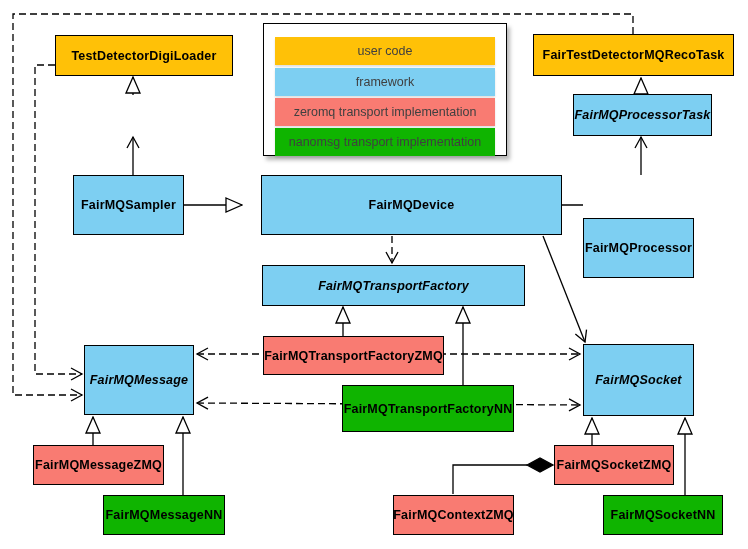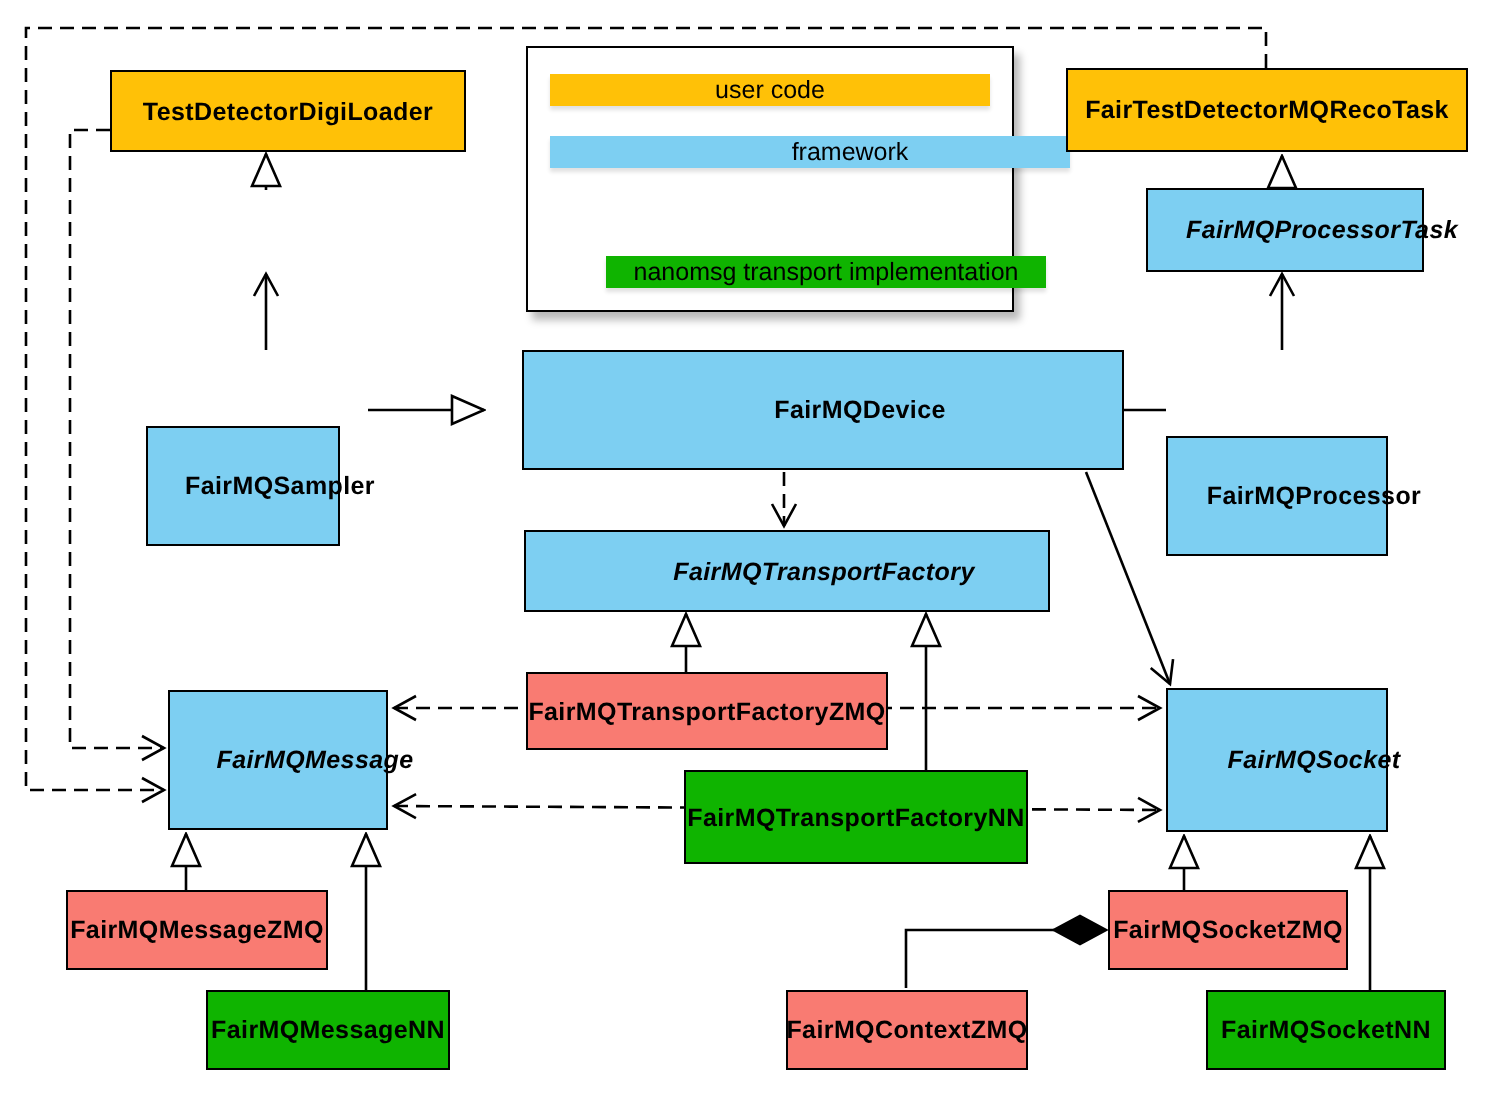--- a/index.html
+++ b/index.html
@@ -10,33 +10,33 @@
   #wires{position:absolute;left:0;top:0;z-index:1;}
   .node{
     position:absolute;z-index:2;box-sizing:border-box;
     border:1.5px solid #000;
     display:flex;align-items:center;justify-content:center;text-align:center;
     font-weight:bold;font-size:12.5px;color:#000;letter-spacing:.2px;
     padding:0 3px;
   }
   .abstract{font-style:italic;}
   .c-user{background:#FFC107;}
-  .c-fw{background:#7DCFF2;padding-left:40px;}
+  .c-fw{background:#7DCFF2;}
   .c-zmq{background:#F97B72;}
   .c-nn{background:#0FB400;}
   #legend{
     position:absolute;z-index:2;box-sizing:border-box;
     left:263px;top:23px;width:244px;height:133px;
     background:#fff;border:1.5px solid #000;
     box-shadow:3px 4px 4px #b9b9b9;
   }
   .legend-bar{
-    position:absolute;left:11px;width:220px;height:16px;
+    position:absolute;left:11px;width:220px;height:28px;
     display:flex;align-items:center;justify-content:center;
-    font-size:12.5px;font-weight:normal;color:#000000;
+    font-size:12.5px;font-weight:normal;color:#404040;
     box-shadow:0 2px 2px rgba(0,0,0,.12);
   }
 </style>
 </head>
 <body>
 
 <div id="canvas">
 
   <svg id="wires" width="748" height="549">
     <defs>
@@ -78,33 +78,36 @@
     </g>
   </svg>
 
   <div id="legend">
     <div class="legend-bar c-user" style="top:13px;">
       <span>user code</span>
     </div>
     <div class="legend-bar c-fw" style="top:44px;">
       <span>framework</span>
     </div>
-    <div class="legend-bar c-nn" style="top:104px;margin-left:28px;">
+    <div class="legend-bar c-zmq" style="top:74px;">
+      <span>zeromq transport implementation</span>
+    </div>
+    <div class="legend-bar c-nn" style="top:104px;">
       <span>nanomsg transport implementation</span>
     </div>
   </div>
 
   <div class="node c-user" style="left:55px;top:35px;width:178px;height:41px;">TestDetectorDigiLoader</div>
 
   <div class="node c-user" style="left:533px;top:34px;width:201px;height:42px;">FairTestDetectorMQRecoTask</div>
 
 
   <div class="node c-fw abstract" style="left:573px;top:94px;width:139px;height:42px;">FairMQProcessorTask</div>
 
-  <div class="node c-fw" style="left:73px;top:175px;width:97px;height:60px;margin-top:38px;">FairMQSampler</div>
+  <div class="node c-fw" style="left:73px;top:175px;width:111px;height:60px;">FairMQSampler</div>
 
   <div class="node c-fw" style="left:243px;top:175px;width:301px;height:60px;margin-left:18px;">FairMQDevice</div>
 
   <div class="node c-fw" style="left:583px;top:175px;width:111px;height:60px;margin-top:43px;">FairMQProcessor</div>
 
   <div class="node c-fw abstract" style="left:262px;top:265px;width:263px;height:41px;">FairMQTransportFactory</div>
 
   <div class="node c-zmq" style="left:263px;top:336px;width:181px;height:39px;">FairMQTransportFactoryZMQ</div>
 
   <div class="node c-nn" style="left:342px;top:385px;width:172px;height:47px;">FairMQTransportFactoryNN</div>

